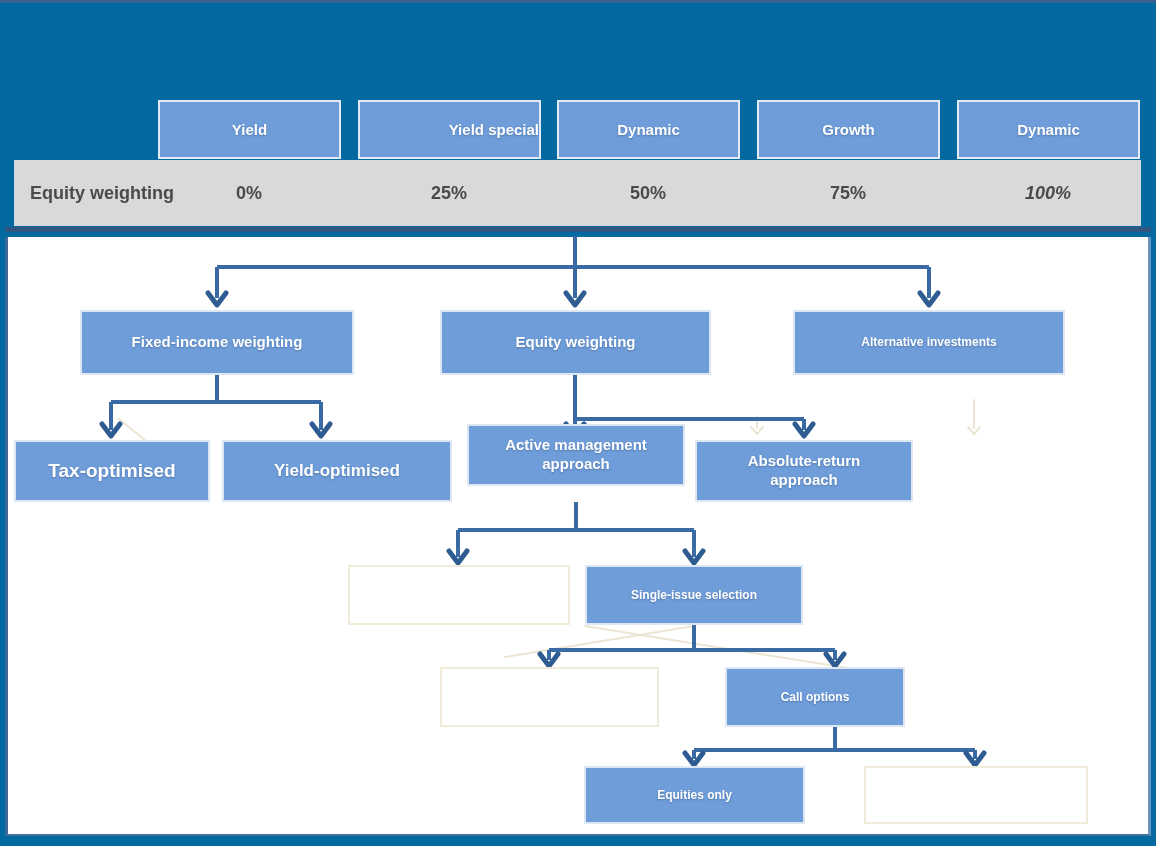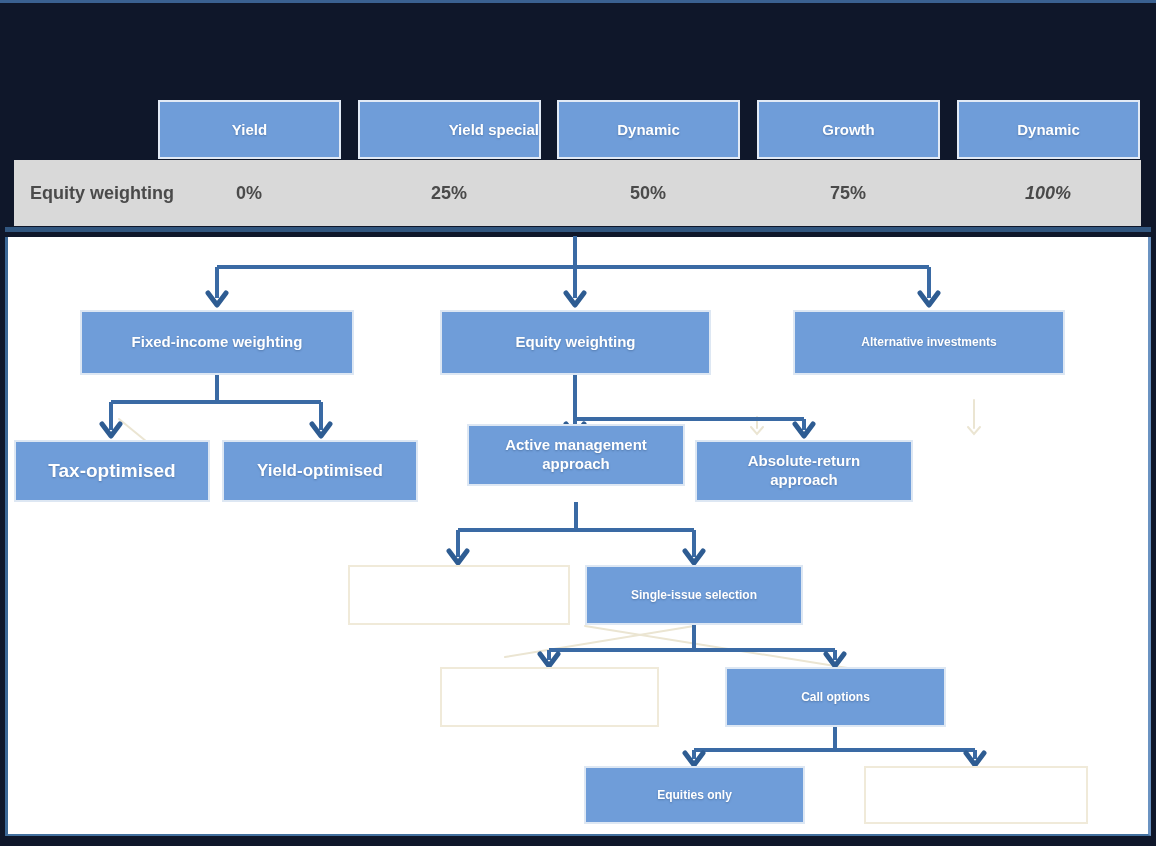--- a/index.html
+++ b/index.html
@@ -1,17 +1,17 @@
 <!DOCTYPE html>
 <html><head>
 <meta charset="utf-8">
 <style>
   html,body{margin:0;padding:0;}
   body{font-family:"Liberation Sans", sans-serif;}
-  #stage{position:relative;width:1156px;height:846px;background:#0f172a;overflow:hidden;}
+  #stage{position:relative;width:1156px;height:846px;background:#0369a1;overflow:hidden;}
   .topline{position:absolute;left:0;top:0;width:1156px;height:3px;background:#3a6191;}
 
   
   .sbox{position:absolute;top:100px;width:183px;height:59px;background:#6f9dd9;
         border:2px solid #e2eaf5;box-sizing:border-box;display:flex;align-items:center;justify-content:center;
         color:#ffffff;font-weight:bold;font-size:15px;text-shadow:0 1px 2px rgba(30,55,90,.35);}
 
   
   .band{position:absolute;left:14px;top:160px;width:1127px;height:66px;background:#d9d9d9;}
   .band-label{position:absolute;left:16px;top:0;height:66px;display:flex;align-items:center;
@@ -112,37 +112,37 @@
   <div class="node fz15" style="left:440px;top:310px;width:271px;height:65px;">
     <span>Equity weighting</span>
   </div>
   <div class="node fz18" style="left:793px;top:310px;width:272px;height:65px;">
     <span>Alternative investments</span>
   </div>
 
   <div class="node fz19" style="left:14px;top:440px;width:196px;height:62px;">
     <span>Tax-optimised</span>
   </div>
-  <div class="node fz17" style="left:222px;top:440px;width:196px;height:62px;">
+  <div class="node fz17" style="left:222px;top:440px;width:230px;height:62px;">
     <span>Yield-optimised</span>
   </div>
   <div class="node fz15" style="left:467px;top:424px;width:218px;height:62px;padding:0 24px;">
     <span>Active management approach</span>
   </div>
   <div class="node fz15" style="left:695px;top:440px;width:218px;height:62px;padding:0 34px;">
     <span>Absolute-return approach</span>
   </div>
 
   <div class="ghostbox" style="left:348px;top:565px;width:222px;height:60px;"></div>
   <div class="node fz16" style="left:585px;top:565px;width:218px;height:60px;">
     <span>Single-issue selection</span>
   </div>
 
   <div class="ghostbox" style="left:440px;top:667px;width:219px;height:60px;"></div>
-  <div class="node fz16" style="left:725px;top:667px;width:221px;height:60px;">
+  <div class="node fz16" style="left:725px;top:667px;width:180px;height:60px;">
     <span>Call options</span>
   </div>
 
   <div class="node fz16" style="left:584px;top:766px;width:221px;height:58px;">
     <span>Equities only</span>
   </div>
   <div class="ghostbox" style="left:864px;top:766px;width:224px;height:58px;"></div>
 </div>
 
 </body></html>

